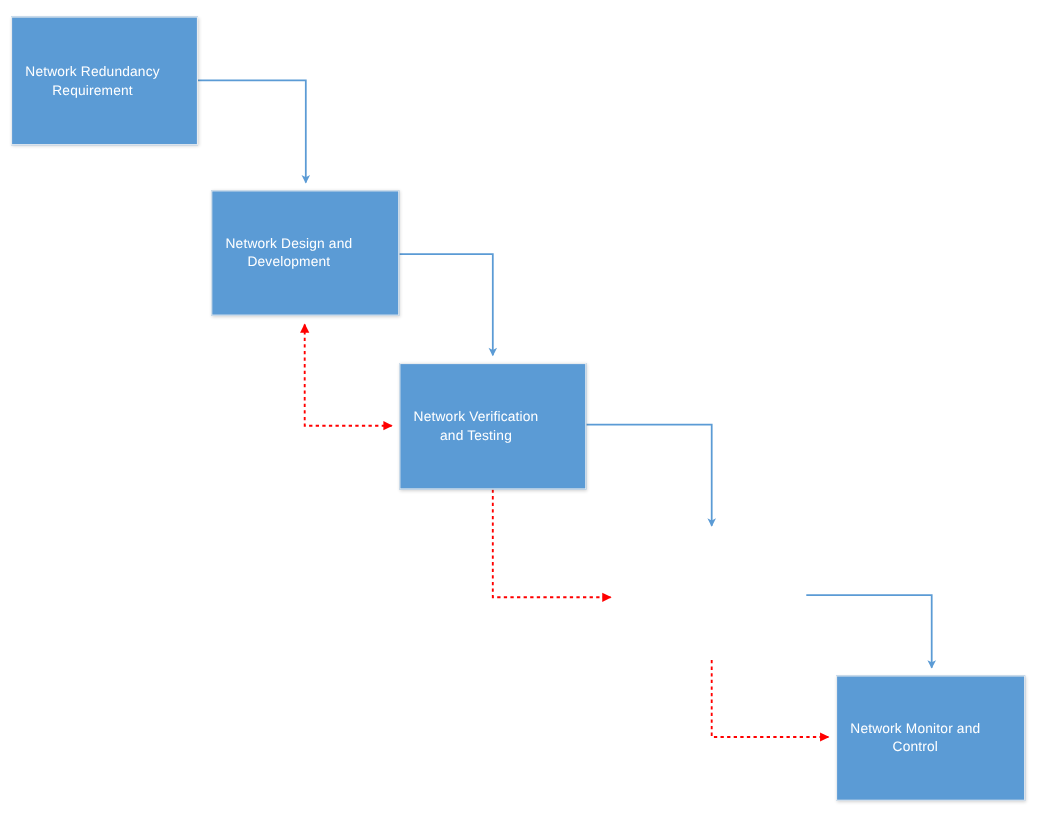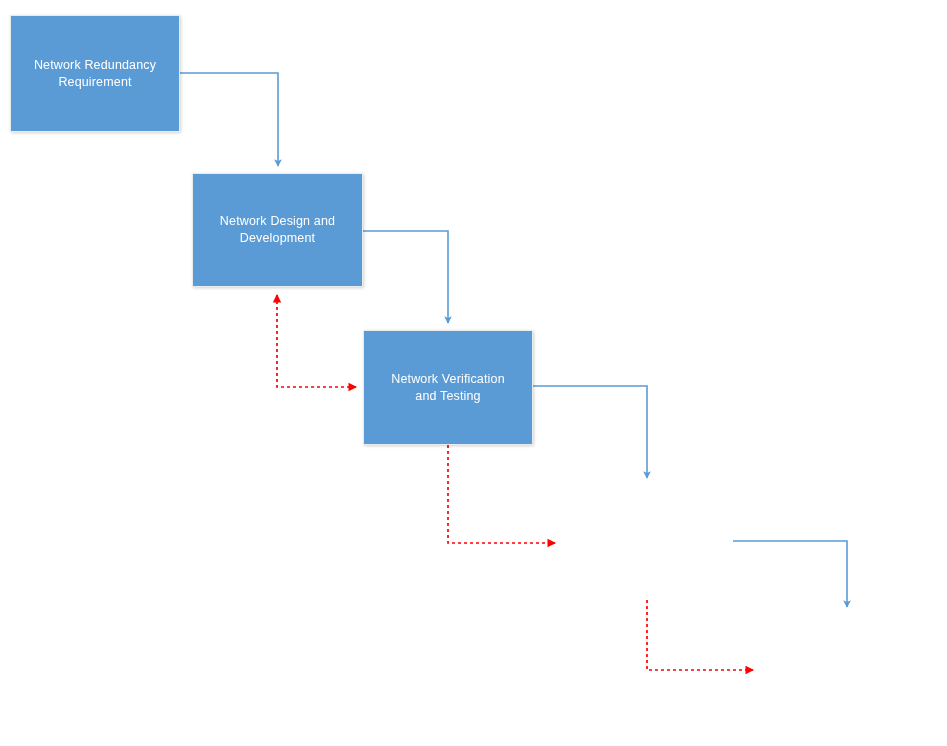--- a/index.html
+++ b/index.html
@@ -21,21 +21,20 @@
   }
   
   .node {
     position: absolute;
     box-sizing: border-box;
     background: #5B9BD5;
     border: 1px solid #E8ECEF;
     box-shadow: 1px 1px 3px rgba(0,0,0,0.18);
     display: flex;
     align-items: center;
-    justify-content: center;
     text-align: center;
     z-index: 3;
   }
   .node-label {
     color: #FFFFFF;
     font-family: "Liberation Sans", sans-serif;
     font-size: 12.5px;
     line-height: 17px;
     letter-spacing: 0.15px;
     padding: 0 12px;
@@ -101,14 +100,18 @@
     <span class="node-label">Network Verification
 and Testing</span>
   </div>
 
   <div class="node" style="left: 192px; top: 173px; width: 171px; height: 114px;">
     <span class="node-label">Network Design and
 Development</span>
   </div>
 
 
+  <div class="node" style="left: 760px; top: 614px; width: 172px; height: 114px;">
+    <span class="node-label">Network Monitor and
+Control</span>
+  </div>
 
 </div>
 
 </body></html>

